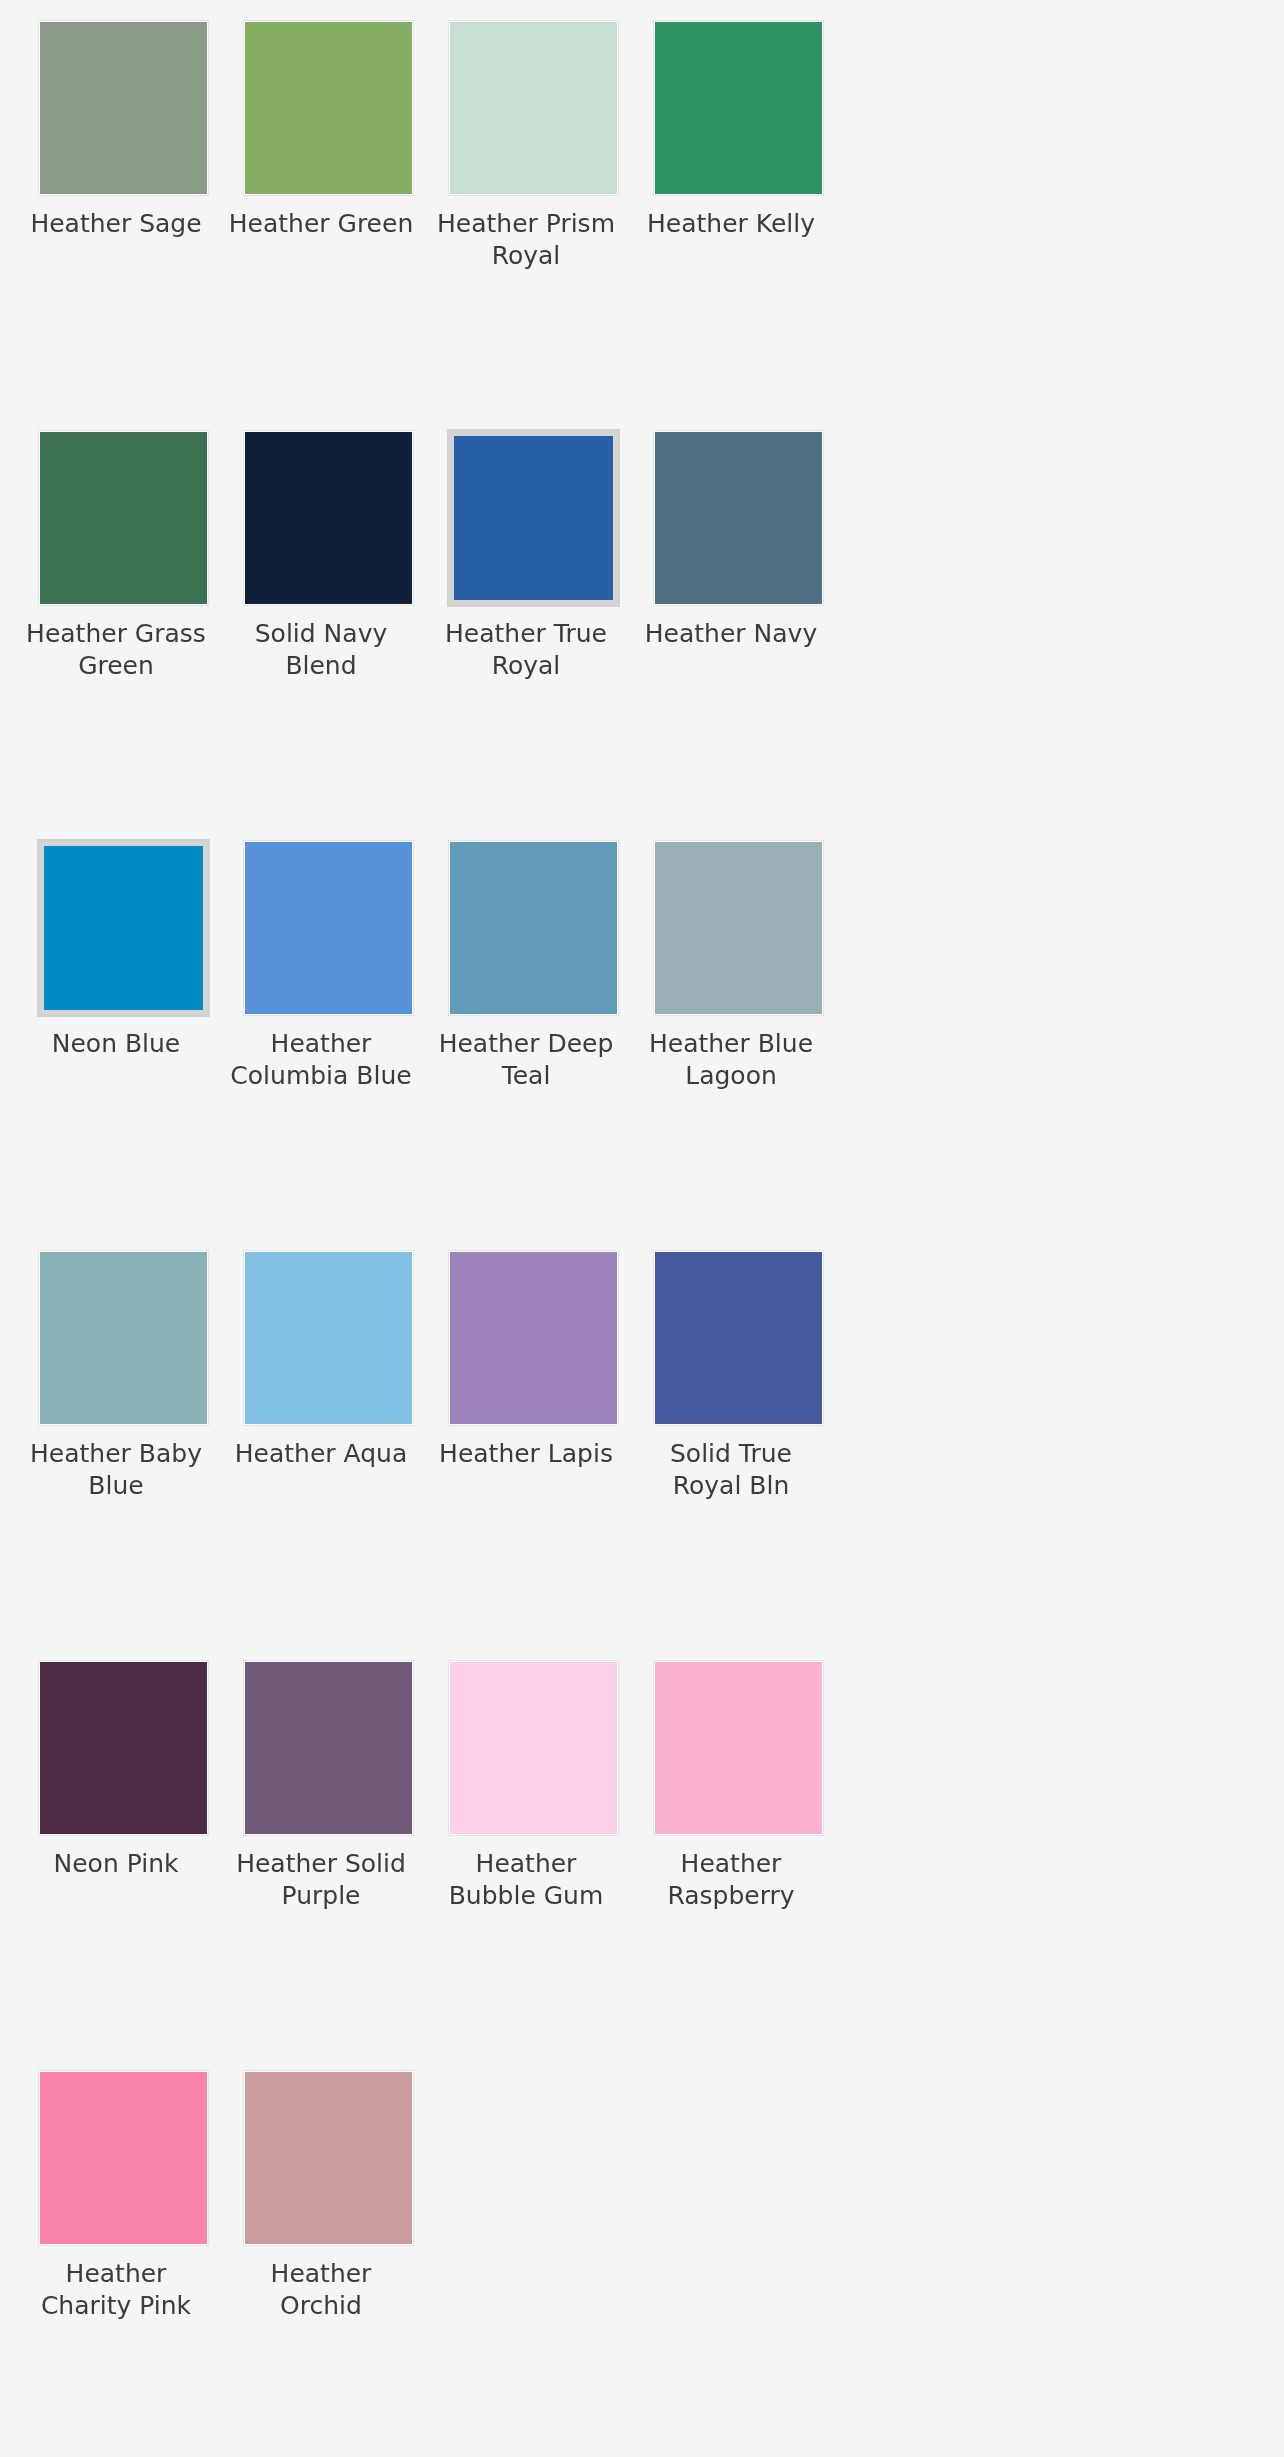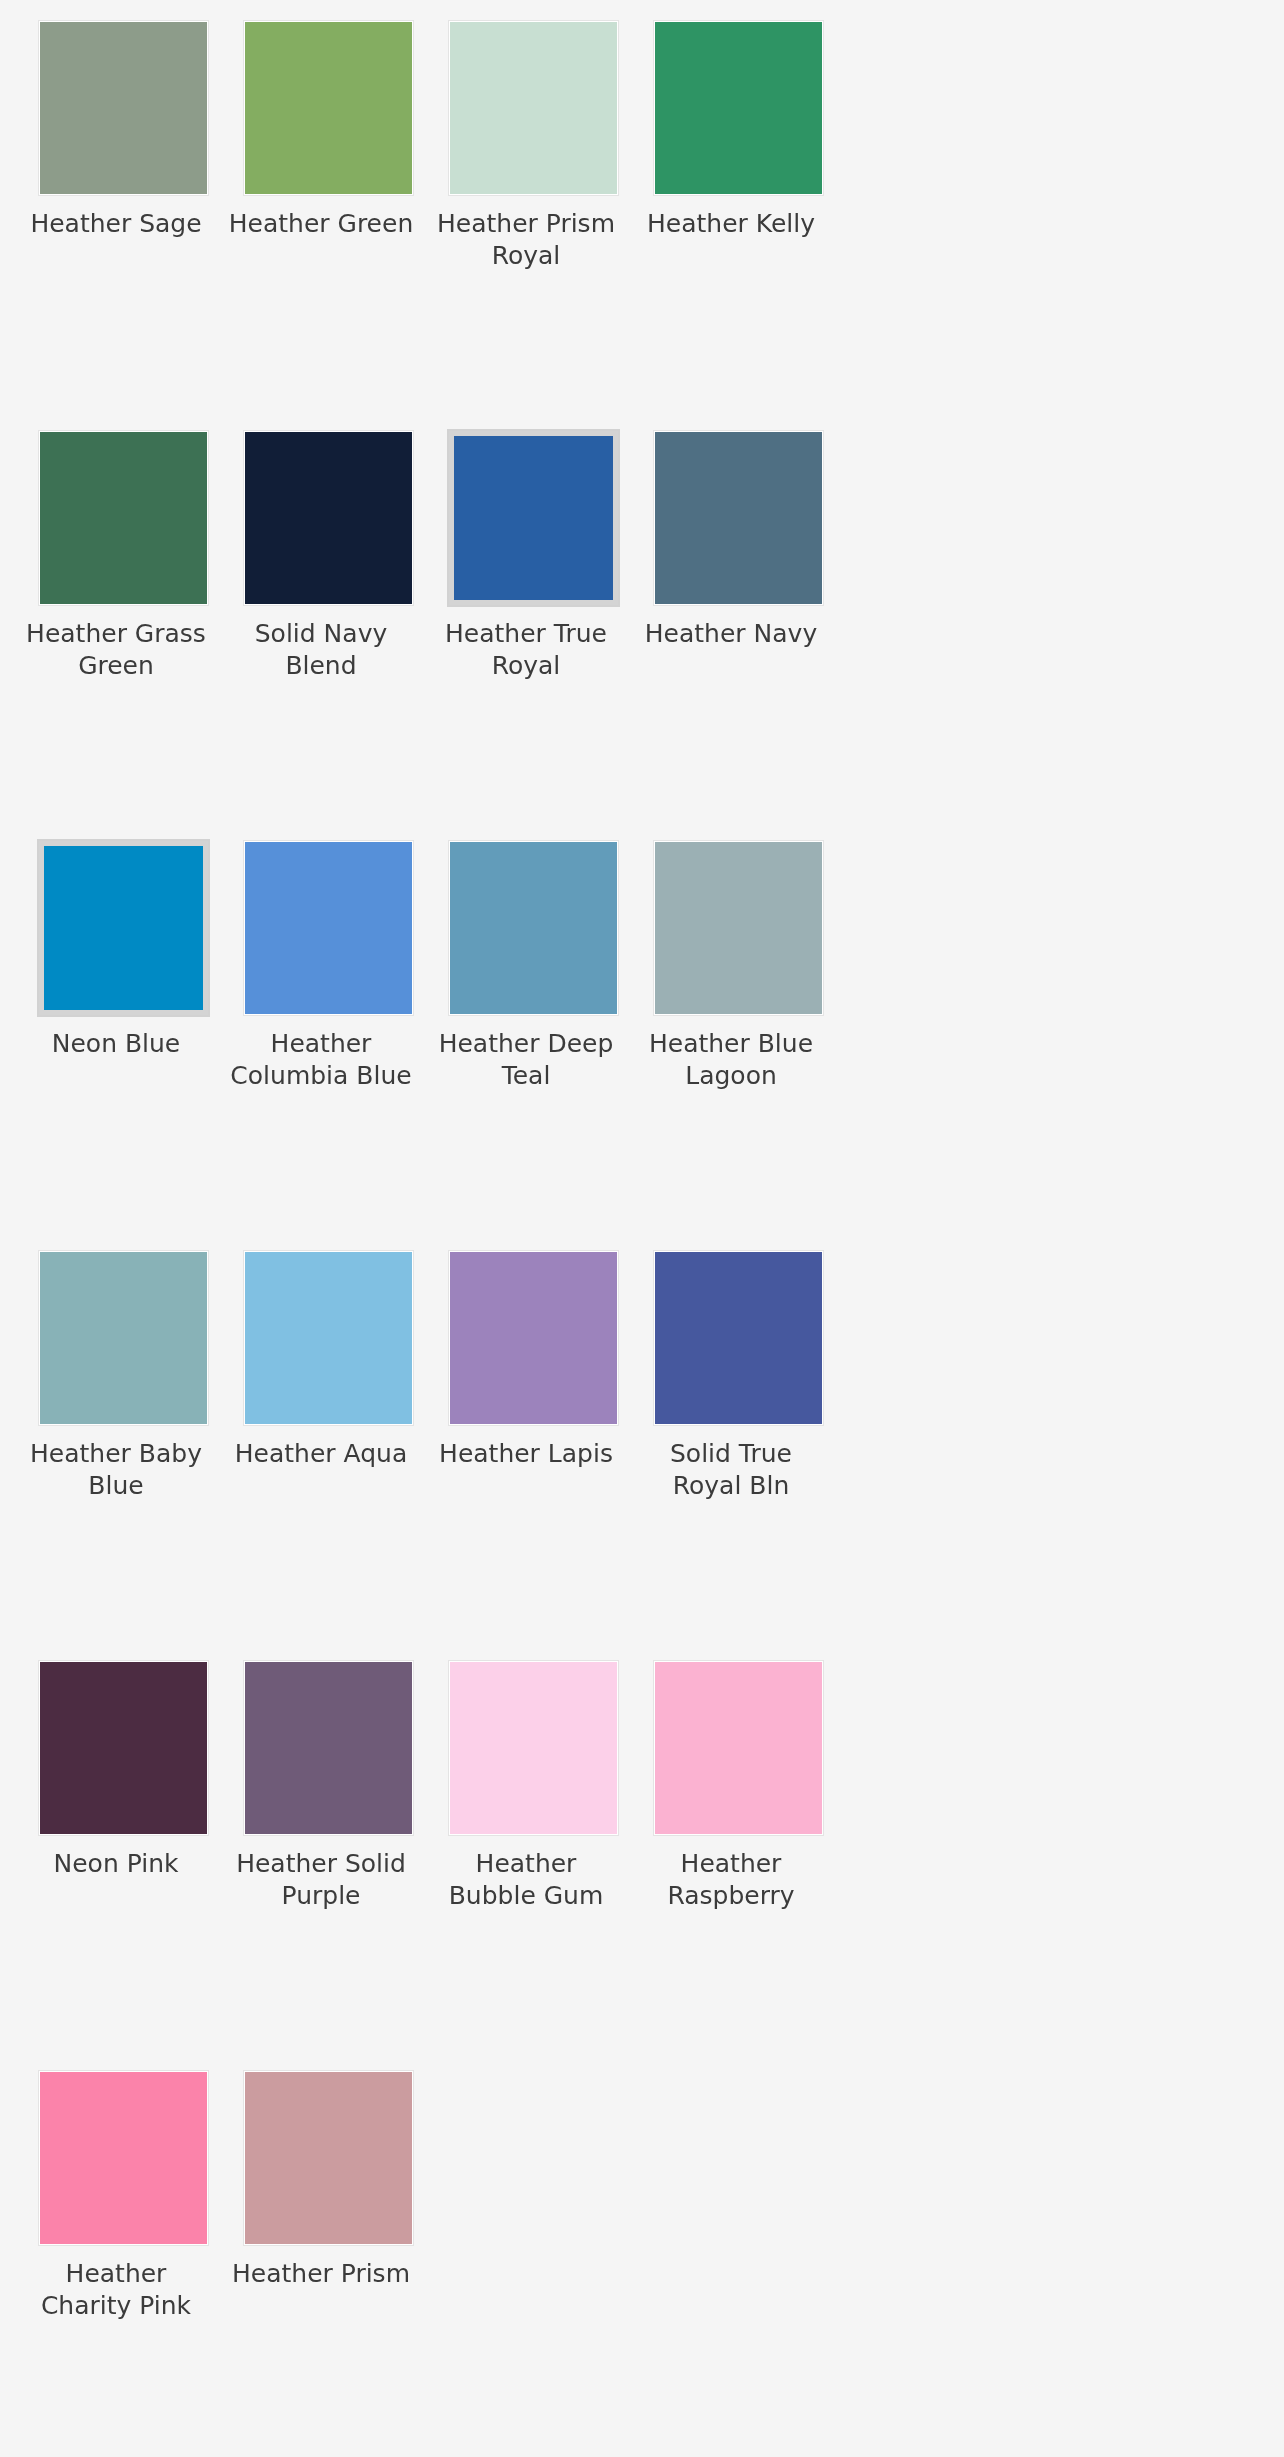--- a/index.html
+++ b/index.html
@@ -196,15 +196,15 @@
     <div class="swatch-cell">
       <div class="chip-frame" title="Heather Charity Pink">
         <div class="chip-fill" style="background: rgb(251, 131, 170);"></div>
       </div>
       <div class="chip-label">Heather Charity Pink</div>
     </div>
     <div class="swatch-cell">
       <div class="chip-frame" title="Heather Orchid">
         <div class="chip-fill" style="background: rgb(203, 156, 159);"></div>
       </div>
-      <div class="chip-label">Heather Prism</div>
+      <div class="chip-label">Heather Orchid</div>
     </div>
   </div>
 
 </body></html>

